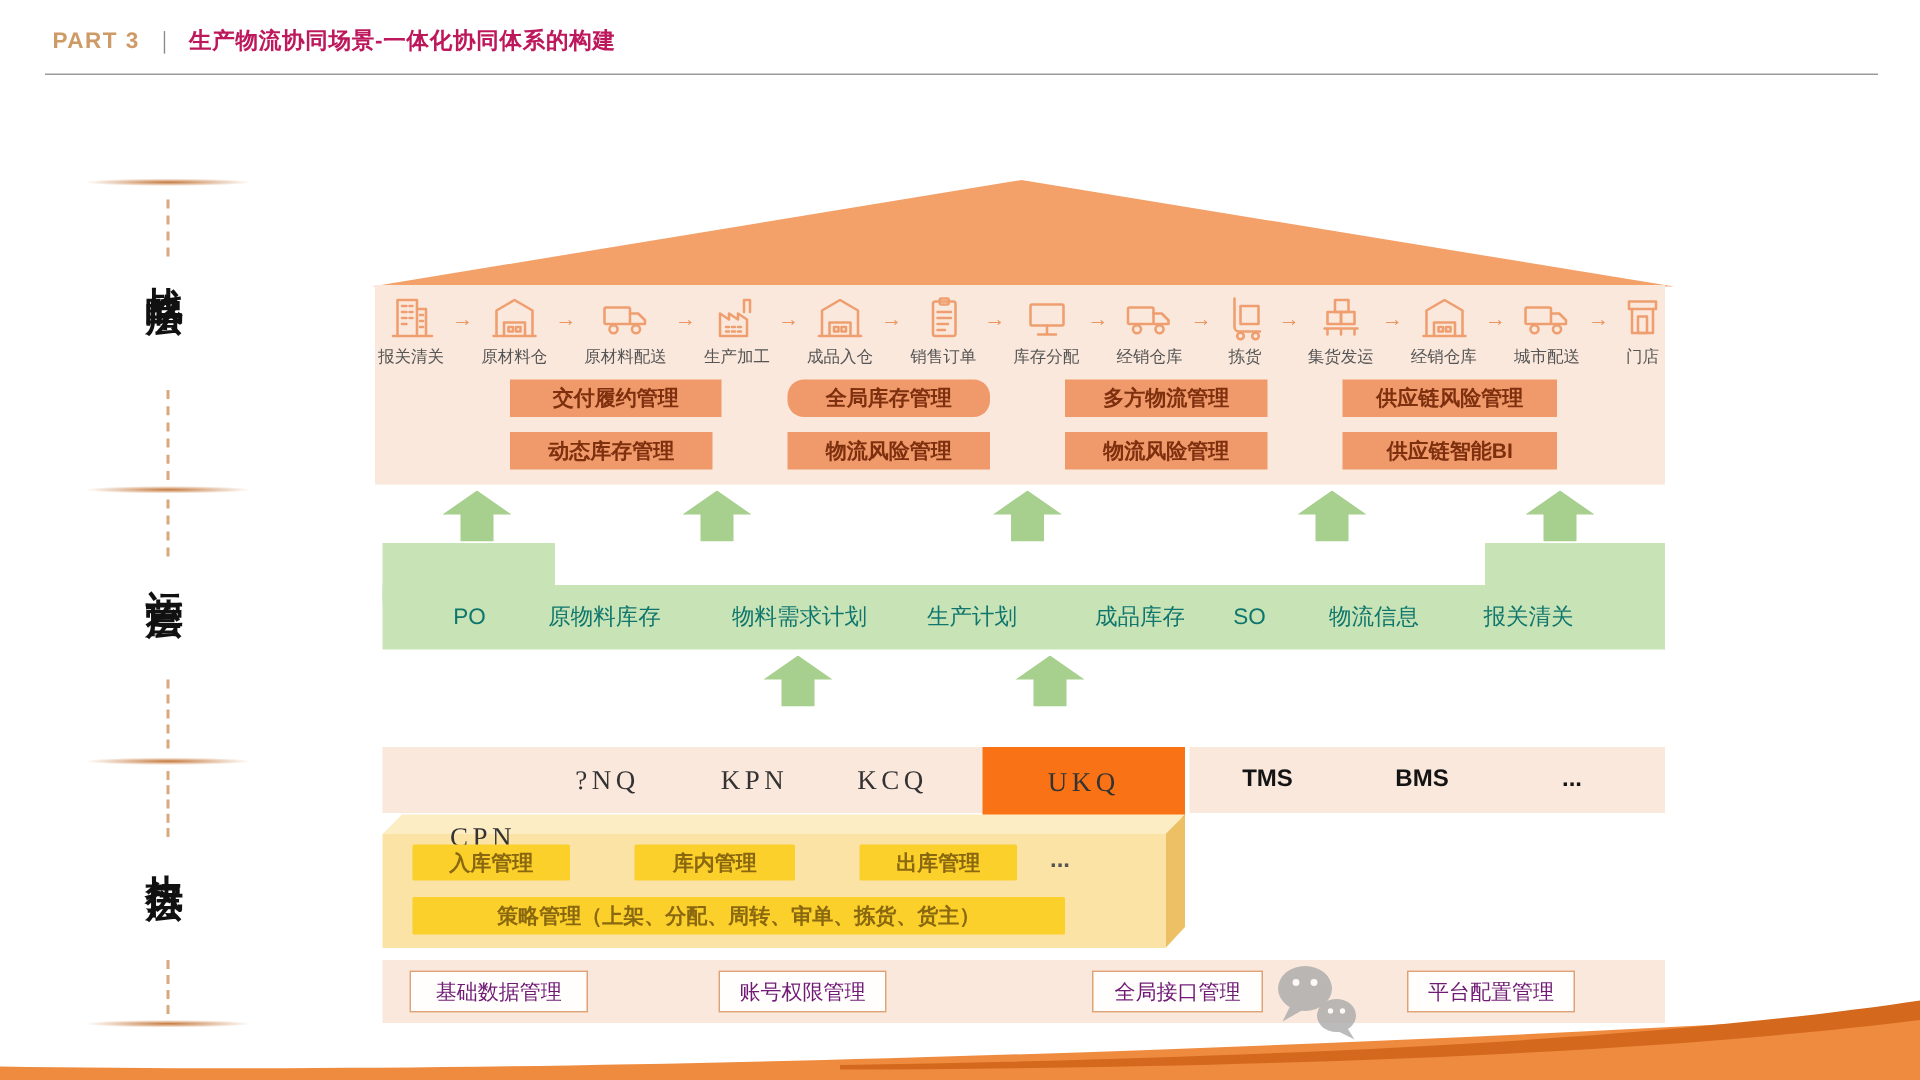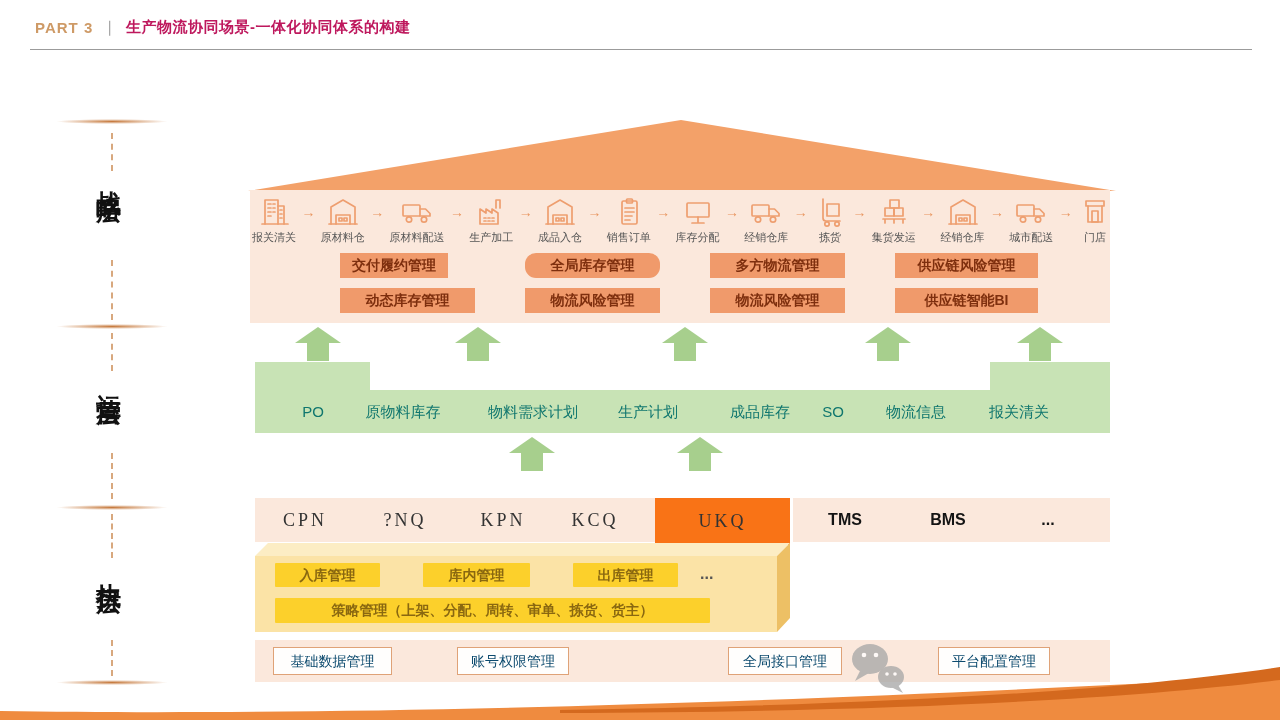--- a/index.html
+++ b/index.html
@@ -53,21 +53,21 @@
         font-size:16px;font-weight:bold;color:#141414;z-index:3;white-space:nowrap;}
   .block-svg{position:absolute;left:240px;top:538px;z-index:2;}
   .blk-btn{position:absolute;top:563px;height:24px;line-height:24px;text-align:center;background:#FCD02B;
         color:#8A6810;font-size:14px;font-weight:600;z-index:3;white-space:nowrap;border-radius:1px;}
   .blk-more{position:absolute;left:700px;top:563px;height:24px;line-height:22px;color:#555;
         font-size:16px;font-weight:bold;z-index:3;}
   .strategy-bar{position:absolute;left:275px;top:598px;width:435px;height:25px;line-height:25px;background:#FCD02B;
         text-align:center;color:#8A6810;font-size:14px;font-weight:600;z-index:3;border-radius:1px;white-space:nowrap;}
   .fnd-band{position:absolute;left:255px;top:640px;width:855px;height:42px;background:#FBE8DC;z-index:2;}
   .fnd-box{position:absolute;top:647px;height:26px;line-height:26px;text-align:center;
-        background:rgba(255,255,255,.92);border:1px solid #DFA277;color:#0c4a6e;font-size:14px;z-index:3;white-space:nowrap;}
+        background:rgba(255,255,255,.92);border:1px solid #DFA277;color:#701a75;font-size:14px;z-index:3;white-space:nowrap;}
 
   
   .wm-icon{position:absolute;left:848px;top:640px;z-index:30;opacity:.78;}
   .wm-text{position:absolute;left:906px;top:648px;font-size:40px;color:#8F8F8F;opacity:.62;font-weight:500;
         letter-spacing:1px;z-index:30;white-space:nowrap;}
   .swoosh{position:absolute;left:0;top:655px;z-index:8;}
 </style>
 </head>
 <body>
 
@@ -253,21 +253,21 @@
     <polygon points="50,45 55,53 43,47" fill="#A8A8A8"></polygon>
     <circle cx="39" cy="34" r="1.8" fill="#fff"></circle>
     <circle cx="47" cy="34" r="1.8" fill="#fff"></circle>
   </svg>
 
   <svg class="swoosh" width="1280" height="65" viewBox="0 0 1280 65">
     <path d="M0 56 C 320 61, 760 50, 1280 21 L1280 65 L0 65 Z" fill="#EF8B3F"></path>
     <path d="M560 55 C 880 50, 1120 36, 1280 12 L1280 25 C 1120 45, 880 57, 560 58 Z" fill="#D4691E"></path>
   </svg>
 
-<div class="mgmt-btn" style="left: 340px; width: 108px; top: 253px;">交付履约管理</div>
+<div class="mgmt-btn" style="left: 340px; width: 141px; top: 253px;">交付履约管理</div>
     <div class="mgmt-btn" style="left: 525px; width: 135px; top: 253px; border-radius: 11px;">全局库存管理</div>
     <div class="mgmt-btn" style="left: 710px; width: 135px; top: 253px;">多方物流管理</div>
     <div class="mgmt-btn" style="left: 895px; width: 143px; top: 253px;">供应链风险管理</div>
     <div class="mgmt-btn" style="left: 340px; width: 135px; top: 288px;">动态库存管理</div>
     <div class="mgmt-btn" style="left: 525px; width: 135px; top: 288px;">物流风险管理</div>
     <div class="mgmt-btn" style="left: 710px; width: 135px; top: 288px;">物流风险管理</div>
     <div class="mgmt-btn" style="left: 895px; width: 143px; top: 288px;">供应链智能BI</div>
     <div class="ops-label" style="left: 313px;">PO</div>
     <div class="ops-label" style="left: 403px;">原物料库存</div>
     <div class="ops-label" style="left: 533px;">物料需求计划</div>
@@ -290,27 +290,27 @@
       </svg></div>
     <div class="ops-arrow" style="left: 1017px; top: 327px;"><svg width="46" height="34" viewBox="0 0 46 34">
         <polygon points="23,0 46,16 34,16 34,34 12,34 12,16 0,16" fill="#A7CF8D"></polygon>
       </svg></div>
     <div class="ops-arrow" style="left: 509px; top: 437px;"><svg width="46" height="34" viewBox="0 0 46 34">
         <polygon points="23,0 46,16 34,16 34,34 12,34 12,16 0,16" fill="#A7CF8D"></polygon>
       </svg></div>
     <div class="ops-arrow" style="left: 677px; top: 437px;"><svg width="46" height="34" viewBox="0 0 46 34">
         <polygon points="23,0 46,16 34,16 34,34 12,34 12,16 0,16" fill="#A7CF8D"></polygon>
       </svg></div>
-    <div class="wms-tab" style="left: 305px;">CPN</div>
+    <div class="wms-tab" style="left: 322px; margin-top: 38px;">CPN</div>
     <div class="wms-tab" style="left: 405px;">?NQ</div>
     <div class="wms-tab" style="left: 503px;">KPN</div>
     <div class="wms-tab" style="left: 595px;">KCQ</div>
     <div class="tms-item" style="left: 845px;">TMS</div>
     <div class="tms-item" style="left: 948px;">BMS</div>
     <div class="tms-item" style="left: 1048px;">...</div>
     <div class="blk-btn" style="left: 275px; width: 105px;">入库管理</div>
     <div class="blk-btn" style="left: 423px; width: 107px;">库内管理</div>
     <div class="blk-btn" style="left: 573px; width: 105px;">出库管理</div>
     <div class="fnd-box" style="left: 273px; width: 117px;">基础数据管理</div>
-    <div class="fnd-box" style="left: 457px; width: 110px;">账号权限管理</div>
+    <div class="fnd-box" style="left: 479px; width: 110px;">账号权限管理</div>
     <div class="fnd-box" style="left: 728px; width: 112px;">全局接口管理</div>
     <div class="fnd-box" style="left: 938px; width: 110px;">平台配置管理</div>
   </div>
 
 </body></html>

